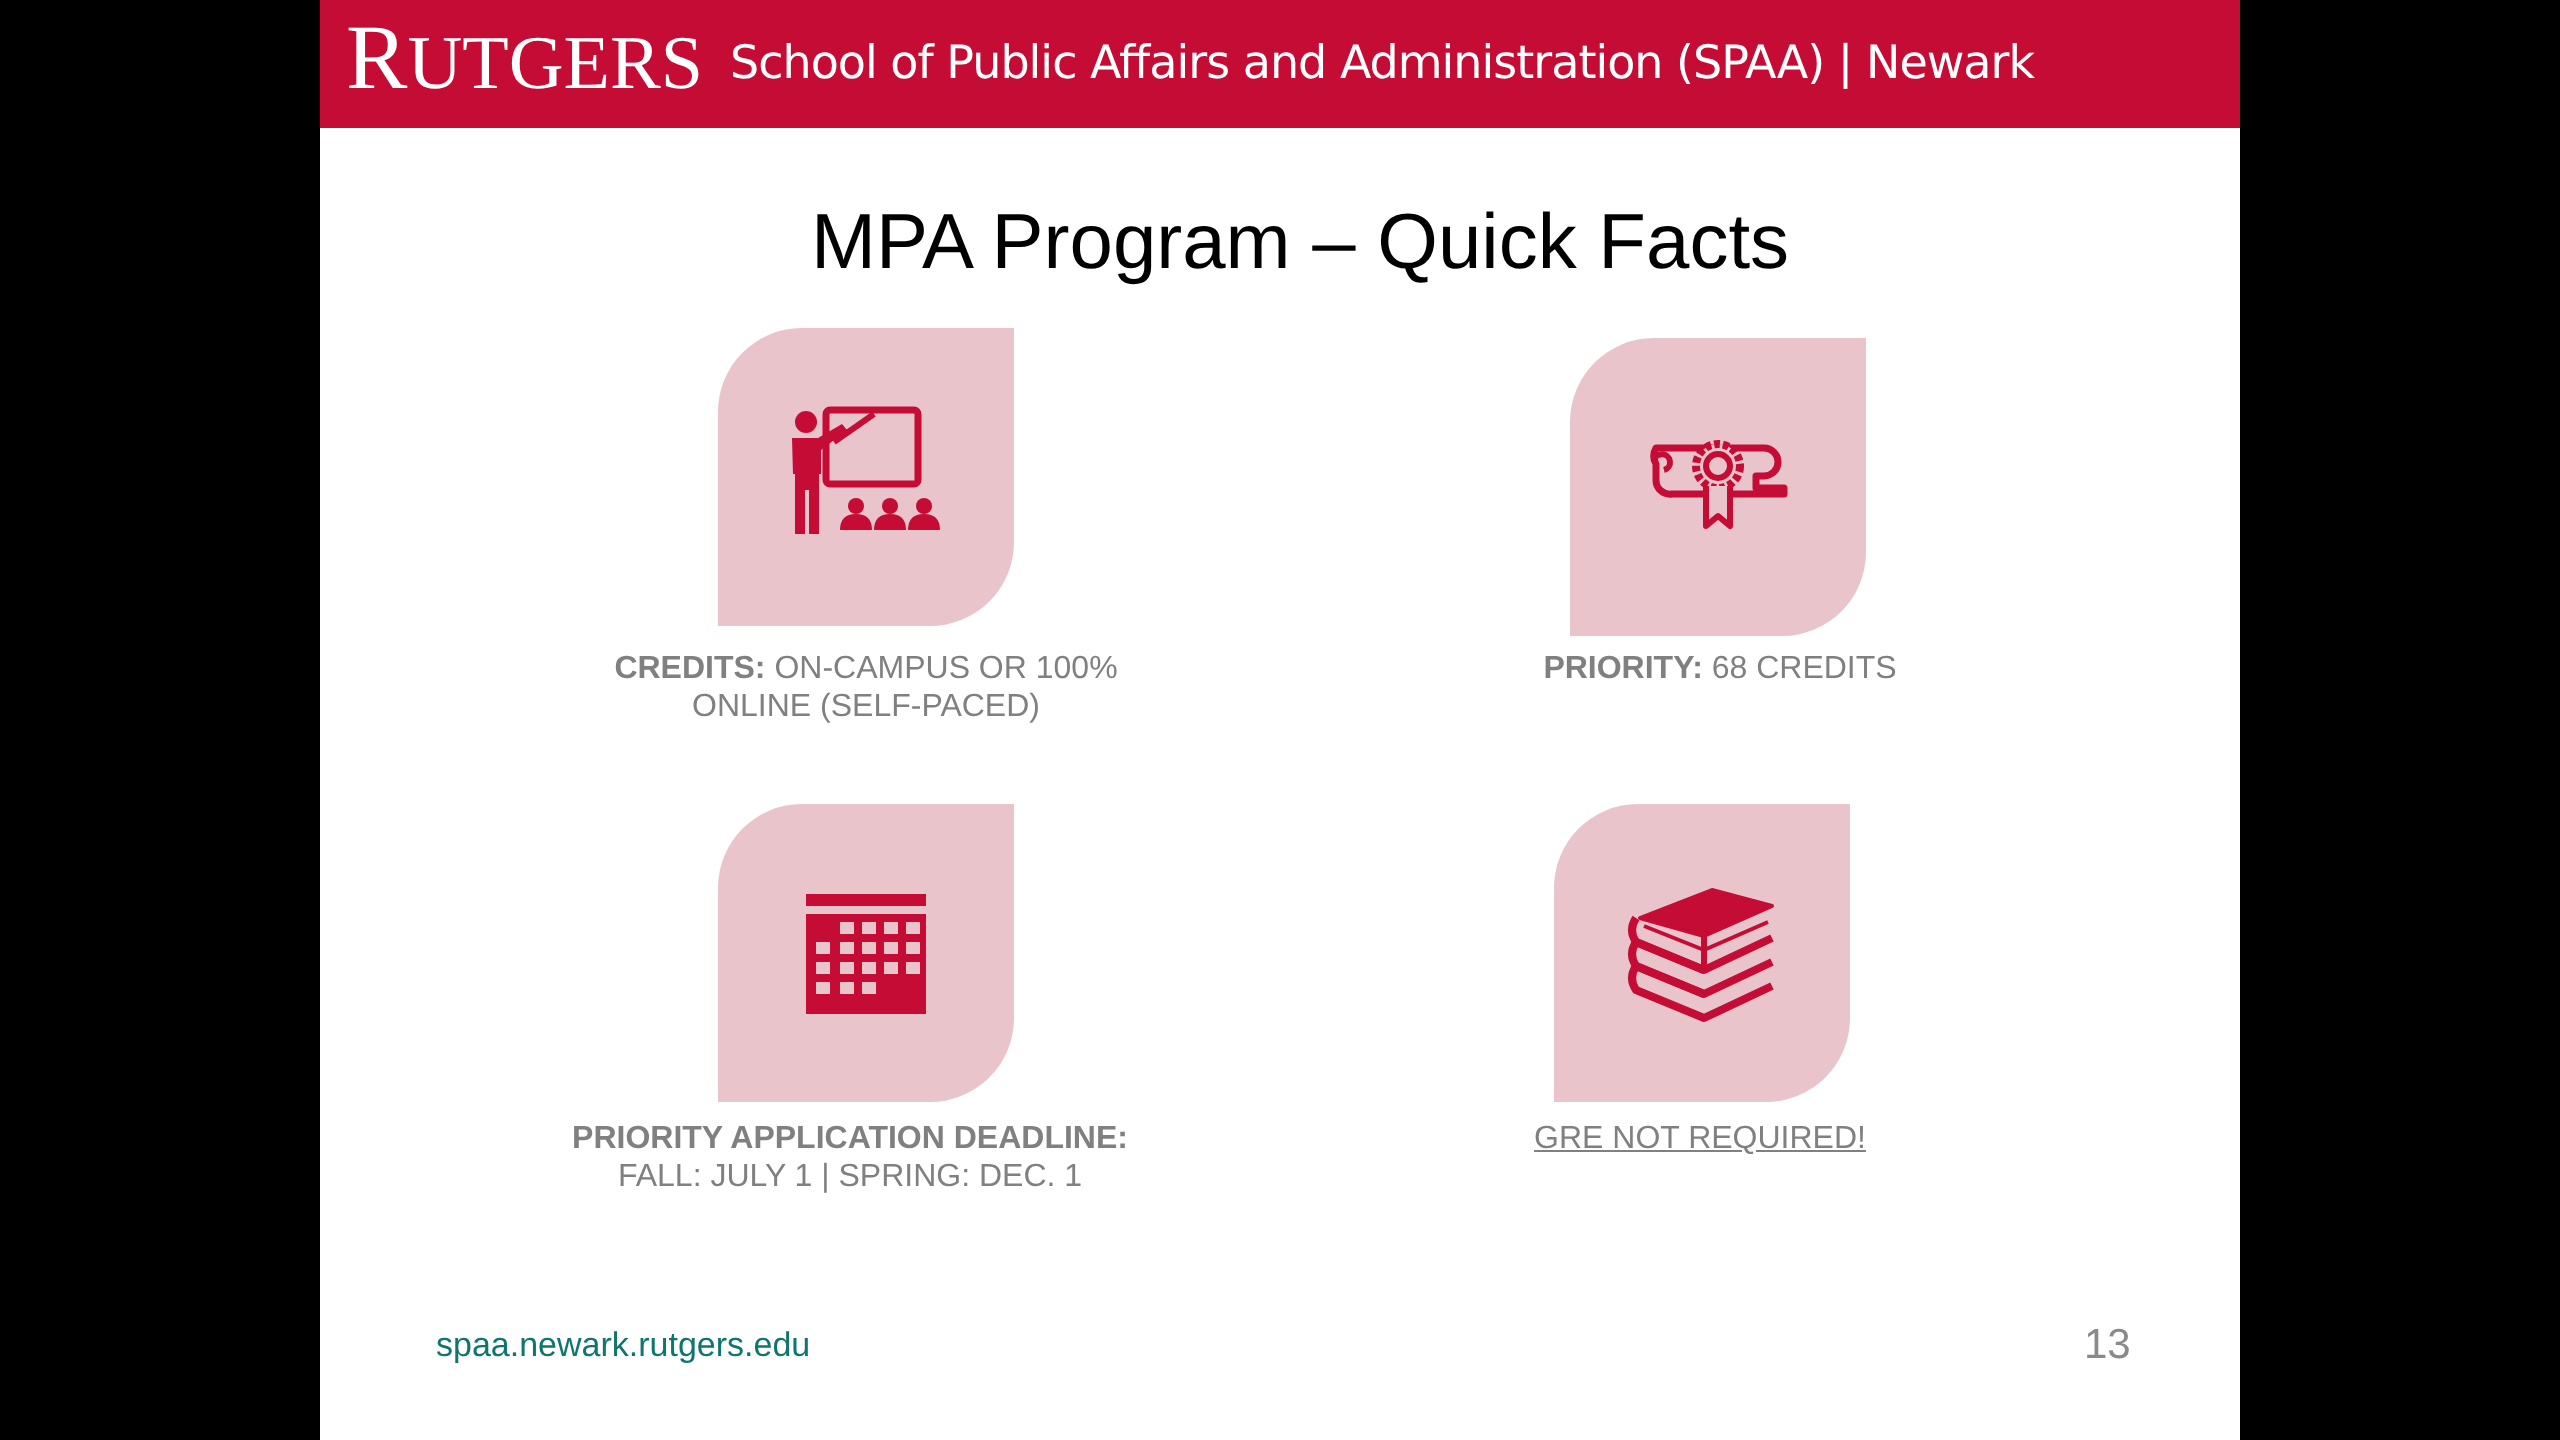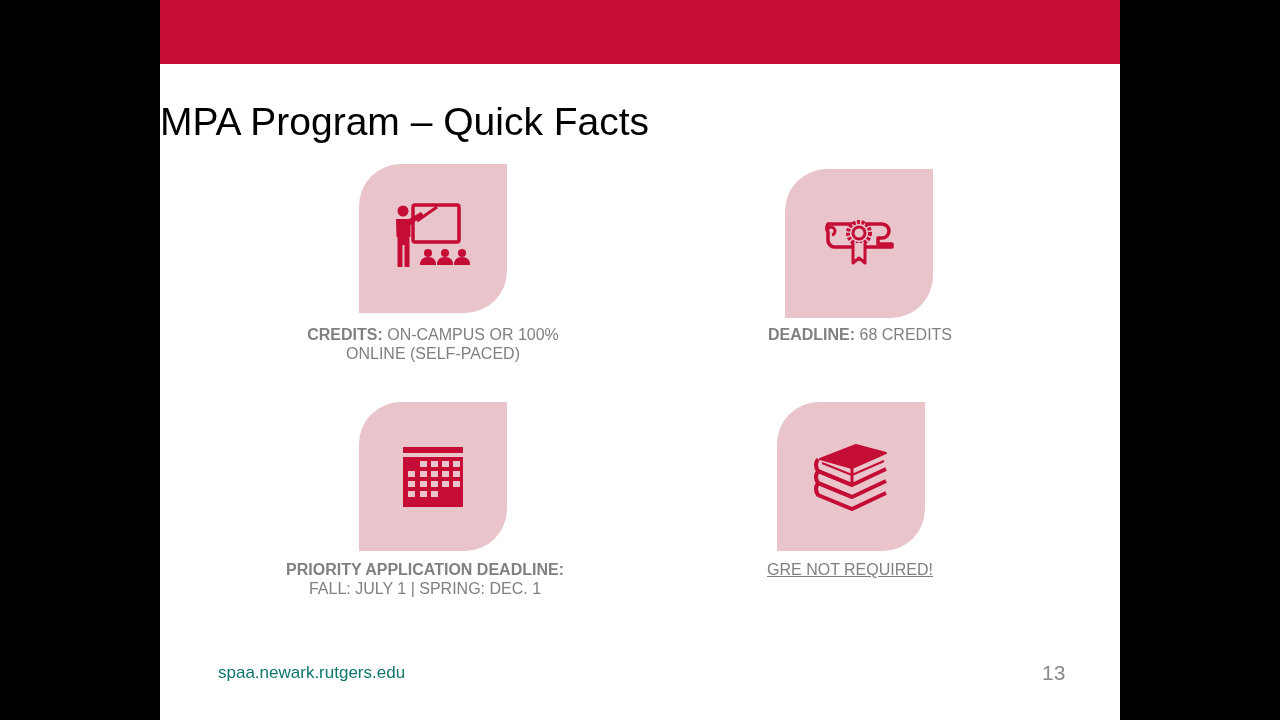--- a/index.html
+++ b/index.html
@@ -23,21 +23,21 @@
     }
     .logo .big { font-size: 46px; }
     .school {
       position: absolute; left: 205px; top: 14px;
       font-family: "DejaVu Sans", sans-serif; font-weight: normal;
       color: #ffffff; font-size: 23px; line-height: 36px;
       letter-spacing: -0.5px;
     }
     .title {
       position: absolute; left: 0; width: 980px; top: 98px;
-      text-align: left; font-size: 39px; color: #000000; line-height: 48px;
+      text-align: center; font-size: 39px; color: #000000; line-height: 48px;
     }
     .tile {
       position: absolute; width: 148px; height: 149px;
       background: #e9c4cb;
       border-radius: 42px 0 42px 0;
       display: flex; align-items: center; justify-content: center;
     }
     .tile svg { display: block; }
     .caption {
       position: absolute; text-align: center; color: #808080;
@@ -53,20 +53,22 @@
       position: absolute; left: 882px; top: 662px;
       color: #8a8a8a; font-size: 21px; line-height: 22px;
     }
   </style>
 </head>
 <body>
 
 <div class="slide">
 
   <div class="banner">
+    <div class="logo"><span class="big">R</span><span>UTGERS</span></div>
+    <div class="school">School of Public Affairs and Administration (SPAA) | Newark</div>
   </div>
 
   <div class="title">MPA Program – Quick Facts</div>
 
   <div class="tile" style="left:199px; top:164px;">
     <svg width="80" height="74" viewBox="0 0 80 74">
       <rect x="20" y="3" width="46" height="37" fill="none" stroke="#c40c35" stroke-width="3.5" rx="2"></rect>
       <circle cx="10" cy="9" r="5.5" fill="#c40c35"></circle>
       <path d="M3 17 h13 l12 -7 2.5 3 -13 10 v12 h-1 v30 h-5 v-22 h-2 v22 h-5 v-30 h-1 z" fill="#c40c35"></path>
       <line x1="24" y1="19" x2="44" y2="5" stroke="#c40c35" stroke-width="3"></line>
@@ -85,21 +87,21 @@
   <div class="tile" style="left:625px; top:169px;">
     <svg width="78" height="50" viewBox="0 0 78 50">
       <path d="M8 5 h54 a7 7 0 0 1 0 14 h-4 v6 h14 v3 h-56 a7 7 0 0 1 -8 -7 v-8 a8 8 0 0 1 0 -8 z" fill="none" stroke="#c40c35" stroke-width="3.5" stroke-linejoin="round"></path>
       <path d="M7 12 a4 4 0 1 1 5 4" fill="none" stroke="#c40c35" stroke-width="3"></path>
       <circle cx="39" cy="14" r="11" fill="#e9c4cb" stroke="#c40c35" stroke-width="4" stroke-dasharray="3 1.5"></circle>
       <circle cx="39" cy="14" r="6" fill="none" stroke="#c40c35" stroke-width="3"></circle>
       <path d="M33 24 v20 l6 -5 6 5 v-20" fill="#e9c4cb" stroke="#c40c35" stroke-width="3" stroke-linejoin="round"></path>
     </svg>
   </div>
   <div class="caption" style="left:575px; top:325px; width:250px;">
-    <b>DEADLINE:</b> <span>68 CREDITS</span>
+    <b>PRIORITY:</b> <span>68 CREDITS</span>
   </div>
 
   <div class="tile" style="left:199px; top:402px;">
     <svg width="62" height="62" viewBox="0 0 62 62">
       <rect x="1" y="1" width="60" height="6" fill="#c40c35"></rect>
       <rect x="1" y="11" width="60" height="50" fill="#c40c35"></rect>
       <g fill="#e9c4cb">
         <rect x="18" y="15" width="7" height="6"></rect>
           <rect x="29" y="15" width="7" height="6"></rect>
           <rect x="40" y="15" width="7" height="6"></rect>

